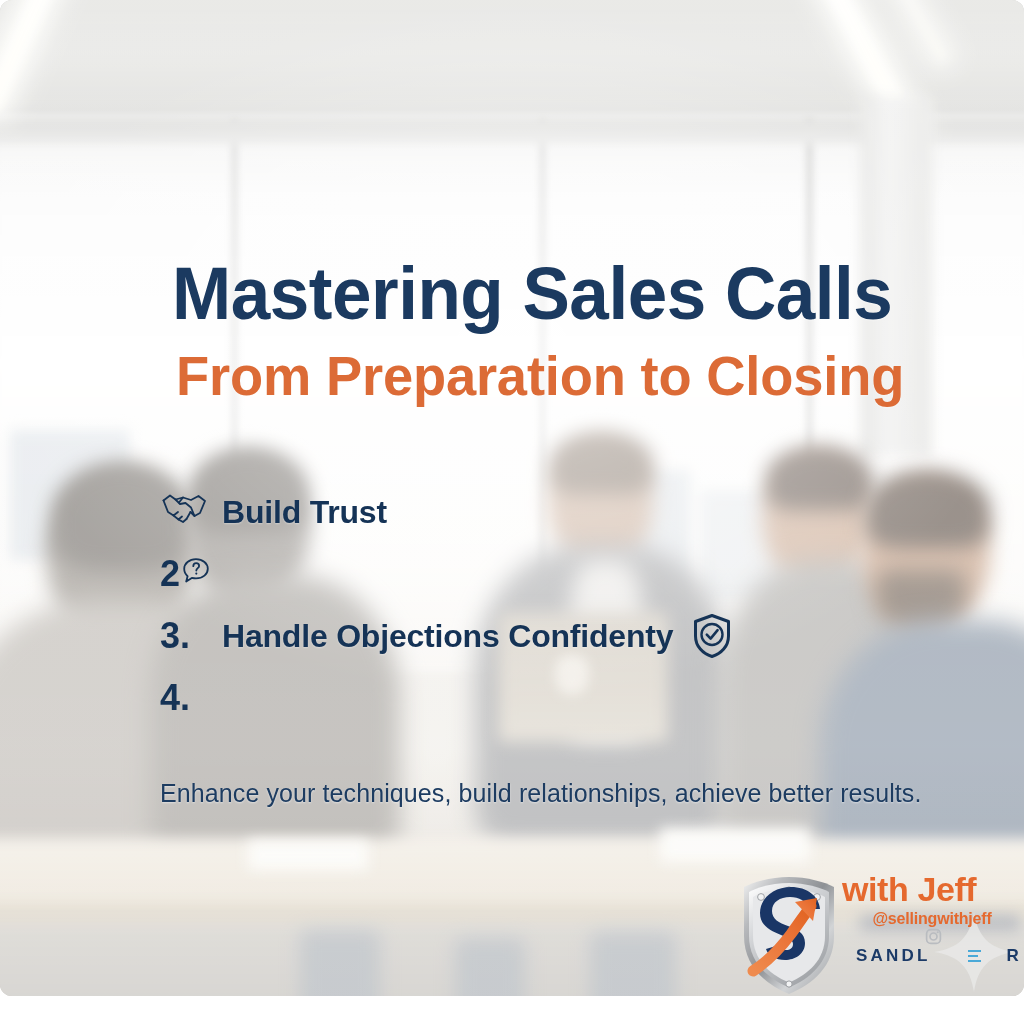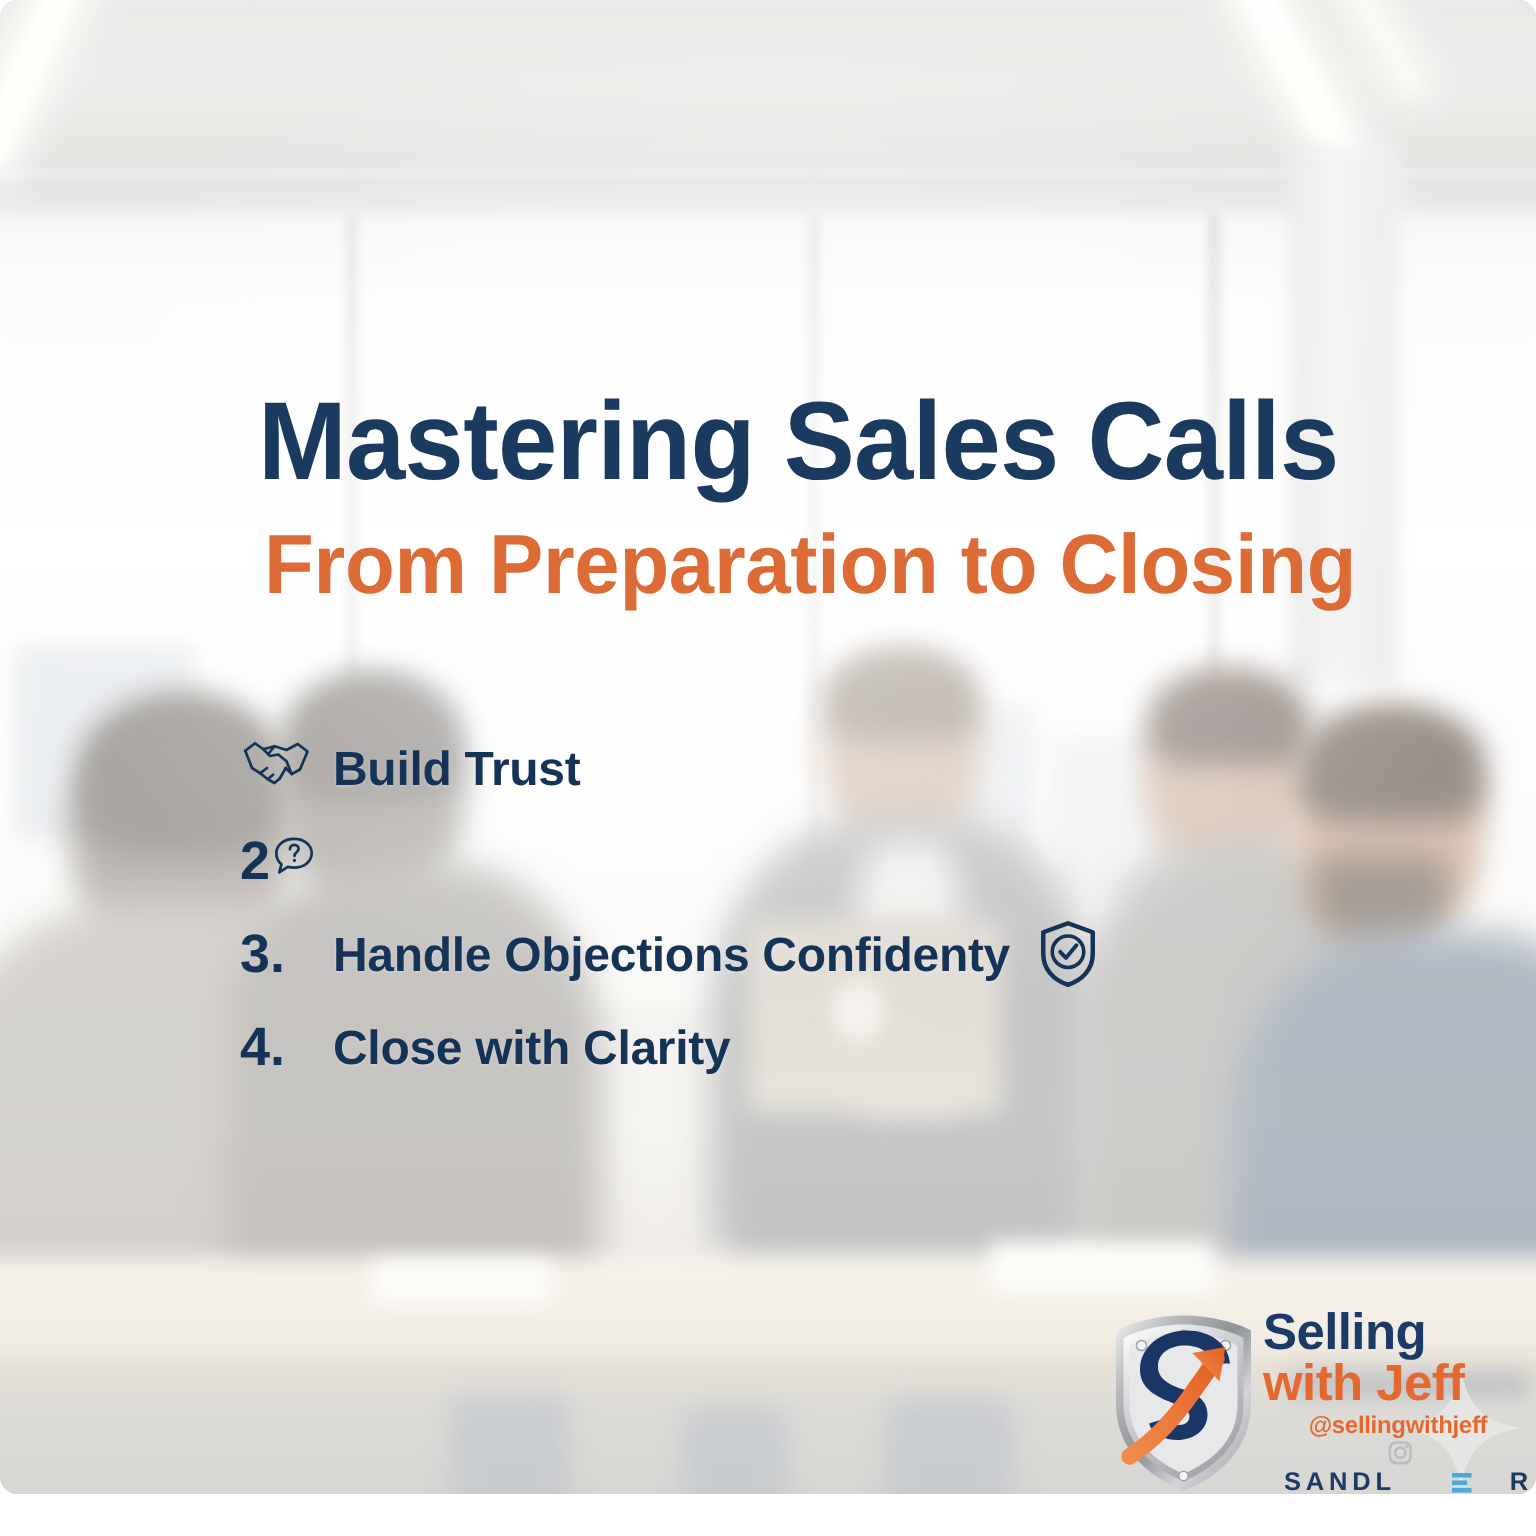--- a/index.html
+++ b/index.html
@@ -438,25 +438,25 @@
             <circle cx="21" cy="22.5" r="10.5" stroke-width="2.4"></circle>
             <path d="M15.8 22.6 L19.6 26.6 L26.6 18.2" stroke-width="2.6"></path>
           </svg>
         </div>
       </div>
 
       <div class="step">
         <div class="step-marker">
           <span class="num">4.</span>
         </div>
-        <div class="step-label">Close with Clarity</div>
       </div>
 
     </div>
 
+    <div class="tagline">Enhance your techniques, build relationships, achieve better results.</div>
 
     <div class="logo-lockup">
 
       <div class="sparkle">
         <svg width="84" height="84" viewBox="0 0 84 84">
           <path d="M42 2 C46 27 57 38 82 42 C57 46 46 57 42 82 C38 57 27 46 2 42 C27 38 38 27 42 2 Z" fill="#e9e9e8" opacity="0.92"></path>
         </svg>
       </div>
 
       <div class="shield-mark">
@@ -490,21 +490,20 @@
           <path d="M72 35 C72 27 64 23 55 23 C45 23 37 28 37 37 C37 45 44 49 53 52
                    C62 55 70 59 70 69 C70 80 60 86 50 86 C41 86 33 82 31 75
                    L44 71 C45 74 47 76 51 76 C55 76 58 74 58 70 C58 66 53 64 46 61
                    C36 57 25 52 25 39 C25 24 39 13 56 13 C72 13 84 22 85 35 Z" fill="#1a3666"></path>
           <path d="M18 97 C32 88 44 76 56 60 C64 49 70 40 76 32" stroke="url(#orangeGrad)" stroke-width="11" fill="none" stroke-linecap="round"></path>
           <path d="M60 28 L82 24 L78 47 Z" fill="url(#orangeGrad)"></path>
         </svg>
       </div>
 
       <div class="logo-text">
-        <div class="logo-line1">Selling</div>
         <div class="logo-line2">with Jeff</div>
         <div class="logo-handle-row">
           <span class="logo-handle">@sellingwithjeff</span>
           <span class="ig-icon">
             <svg width="17" height="17" viewBox="0 0 17 17" fill="none" stroke="#b9bcc0" stroke-width="1.7">
               <rect x="1.6" y="1.6" width="13.8" height="13.8" rx="4.2"></rect>
               <circle cx="8.5" cy="8.5" r="3.5"></circle>
               <circle cx="12.7" cy="4.3" r="1.05" fill="#b9bcc0" stroke="none"></circle>
             </svg>
           </span>

